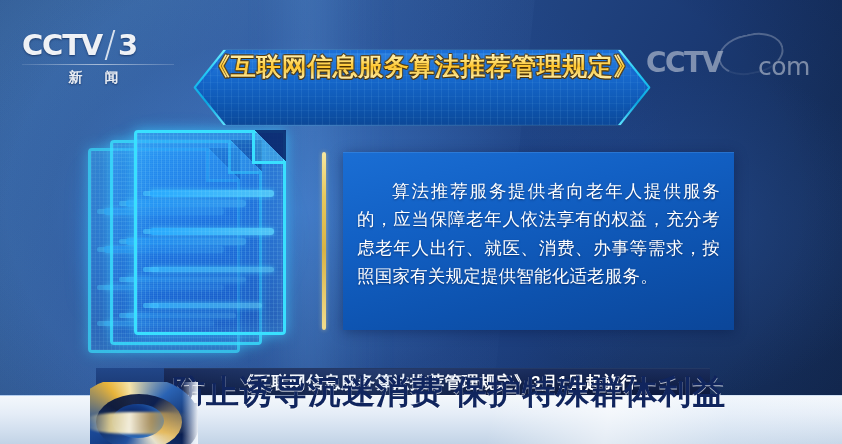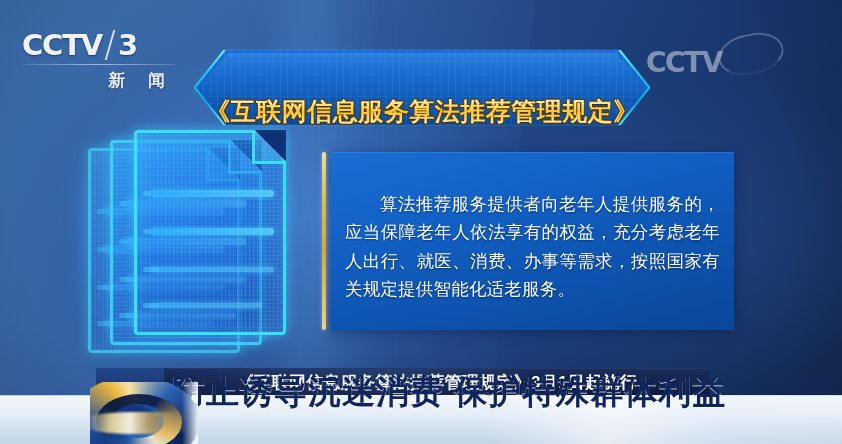--- a/index.html
+++ b/index.html
@@ -68,22 +68,22 @@
     font-size:29px; font-weight:700;
     color:rgba(255,255,255,.93);
     text-shadow:0 1px 2px rgba(0,20,60,.55);
     font-family:"DejaVu Sans",sans-serif;
   }
   .cctv-underline {
     margin-top:2px; width:152px; height:1px;
     background:linear-gradient(90deg, rgba(255,255,255,.1), rgba(255,255,255,.55), rgba(255,255,255,.15));
   }
   .cctv-sub {
-    margin-top:4px; text-align:right; width:152px;
-    font-size:17px; font-weight:700; letter-spacing:9px;
+    margin-top:4px; text-align:center; width:152px;
+    font-size:14px; font-weight:700; letter-spacing:9px;
     color:rgba(255,255,255,.90);
     text-shadow:0 1px 2px rgba(0,20,60,.5);
   }
 
   
   #watermark {
     position:absolute; right:14px; top:30px;
     width:182px; height:56px; z-index:30;
     opacity:.55;
   }
@@ -138,21 +138,21 @@
   .banner-grid {
     position:absolute; inset:0;
     background-image:
       repeating-linear-gradient(90deg, rgba(150,220,255,.09) 0 1px, transparent 1px 7px),
       repeating-linear-gradient(0deg, rgba(150,220,255,.06) 0 1px, transparent 1px 7px);
     clip-path:polygon(0% 50%, 29px 0%, calc(100% - 29px) 0%, 100% 50%, calc(100% - 29px) 100%, 29px 100%);
   }
   .banner-content {
     position:absolute; inset:0;
     display:flex; flex-direction:column;
-    align-items:center; justify-content:flex-end;
+    align-items:center; justify-content:space-between;
     padding-top:2px;
   }
   .banner-title {
     font-size:25px; font-weight:700; letter-spacing:.5px;
     background:linear-gradient(180deg,#fff9d6 0%,#ffe27a 28%,#ffc62e 52%,#f8d45f 72%,#fff2bd 100%);
     -webkit-background-clip:text; background-clip:text;
     -webkit-text-fill-color:transparent; color:transparent;
     filter:drop-shadow(0 1px 0 #4a3000) drop-shadow(0 -1px 0 rgba(90,55,0,.8))
            drop-shadow(1px 0 0 rgba(90,55,0,.6)) drop-shadow(-1px 0 0 rgba(90,55,0,.6));
     white-space:nowrap; line-height:1.12;
@@ -225,24 +225,25 @@
   }
   .panel-accent {
     width:4px; height:100%;
     background:linear-gradient(180deg,#f7e7a0 0%,#e8c95c 25%,#d9b343 55%,#f2dd8e 100%);
     border-radius:2px;
     box-shadow:0 0 4px rgba(255,225,140,.5);
     flex:0 0 auto;
   }
   .panel-body {
     flex:1 1 auto;
-    margin-left:5px;
+    margin-left:17px;
     background:linear-gradient(165deg,#1a6ed4 0%,#1260c4 34%,#0d52ae 68%,#0b4699 100%);
     box-shadow:0 2px 12px rgba(4,20,60,.42), inset 0 1px 0 rgba(140,200,255,.18);
-    padding:38px 14px 16px 14px;
+    padding:26px 14px 16px 14px;
+    font-family:Liberation Mono, monospace;
   }
   .panel-text {
     font-size:17.5px;
     line-height:1.62;
     color:#ffffff;
     text-align:justify;
     text-indent:2em;
     text-shadow:0 1px 2px rgba(0,20,60,.55);
     letter-spacing:.2px;
   }
@@ -348,20 +349,21 @@
       <span class="cctv-slash"></span>
       <span class="cctv-num">3</span>
     </div>
     <div class="cctv-underline"></div>
     <div class="cctv-sub">新 闻</div>
   </div>
 
   <div id="watermark">
     <div class="wm-ring"></div>
     <div class="wm-text">CCTV</div>
+    <div class="wm-com">com</div>
   </div>
 
   <div id="docstack">
     <div class="doc-glowwrap"></div>
 
     <div class="doc doc-1">
       <div class="doc-fold"></div>
       <div class="doc-tick" style="top:58px"></div>
       <div class="doc-line" style="top:57px; width:120px"></div>
       <div class="doc-tick" style="top:96px"></div>

